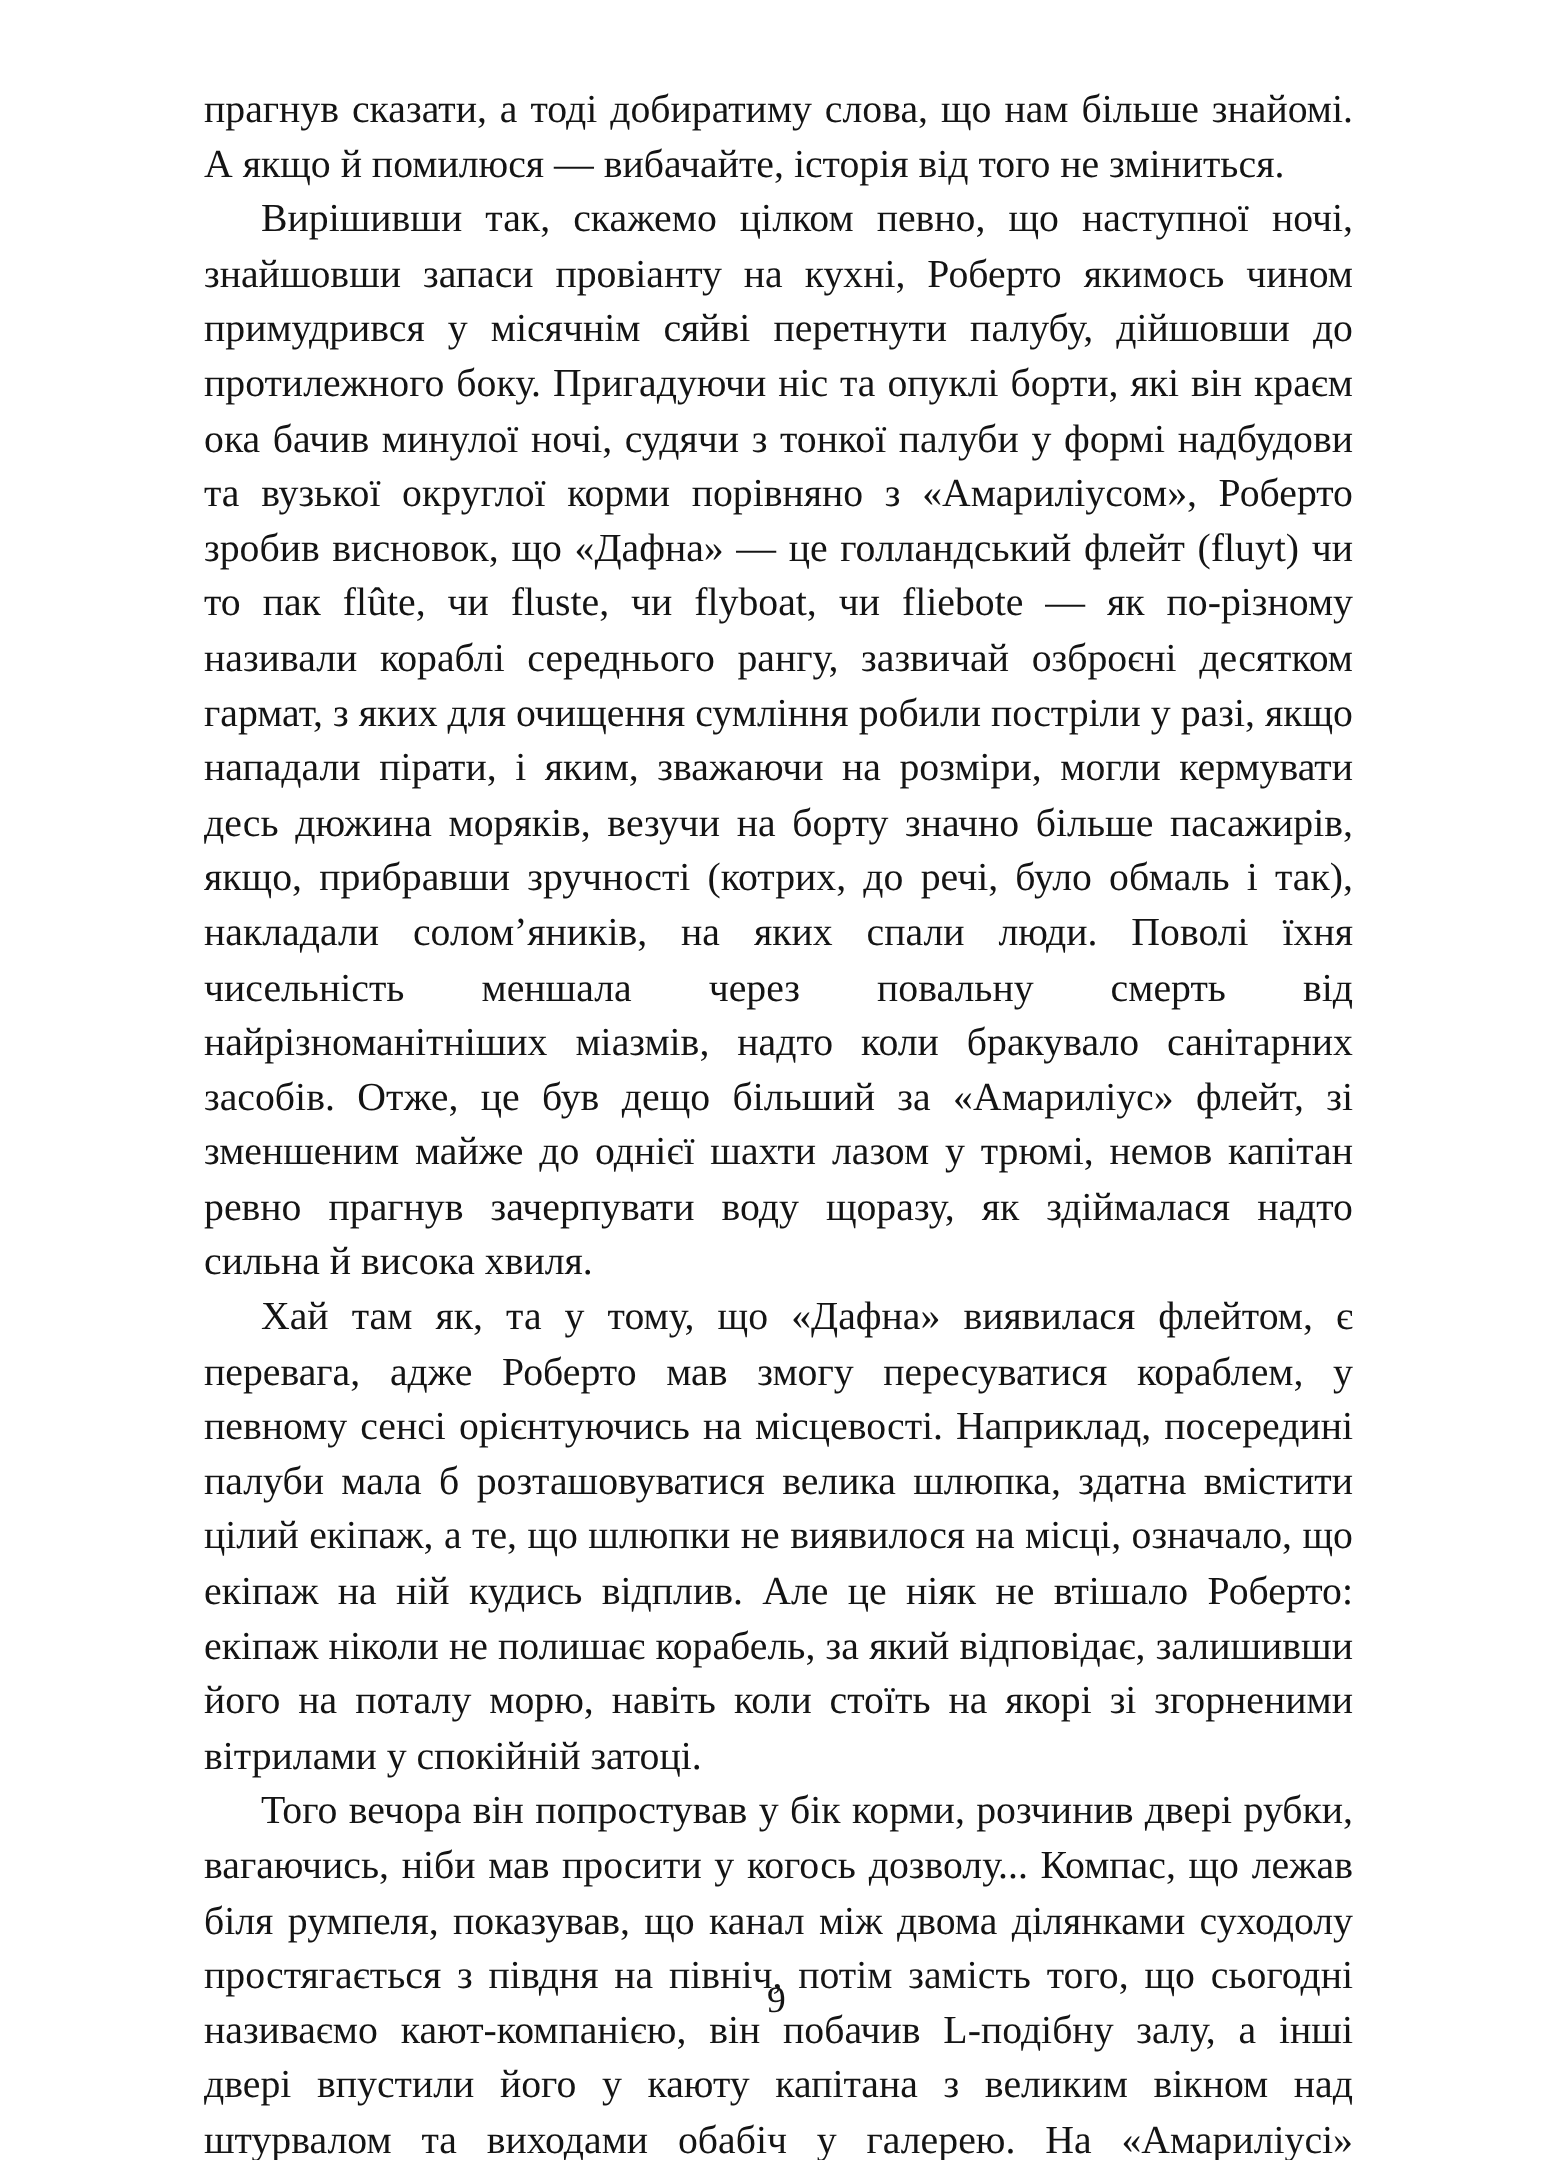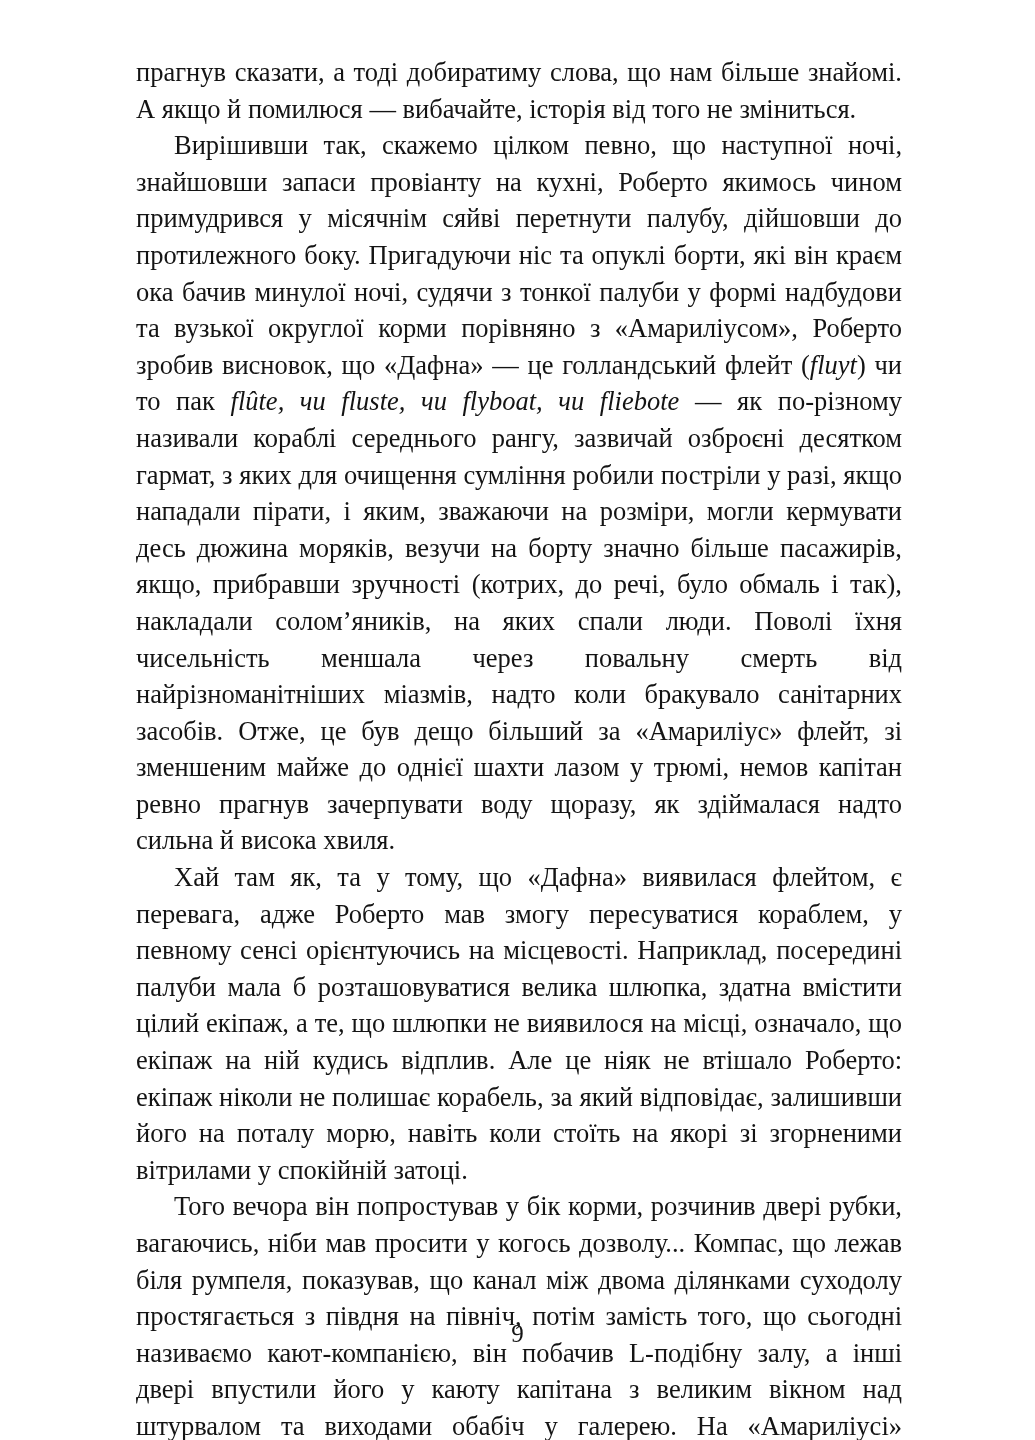--- a/index.html
+++ b/index.html
@@ -36,21 +36,20 @@
   }
   .para.indent {
     text-indent: 38px;
   }
   
   .para:last-child,
   .para {
     text-align-last: left;
   }
   .it {
-    font-style: italic;
   }
   .folio {
     position: absolute;
     left: 0;
     top: 1320px;
     width: 1035px;
     text-align: center;
     font-family: "Liberation Serif", "DejaVu Serif", serif;
     font-size: 25px;
     color: #141414;

